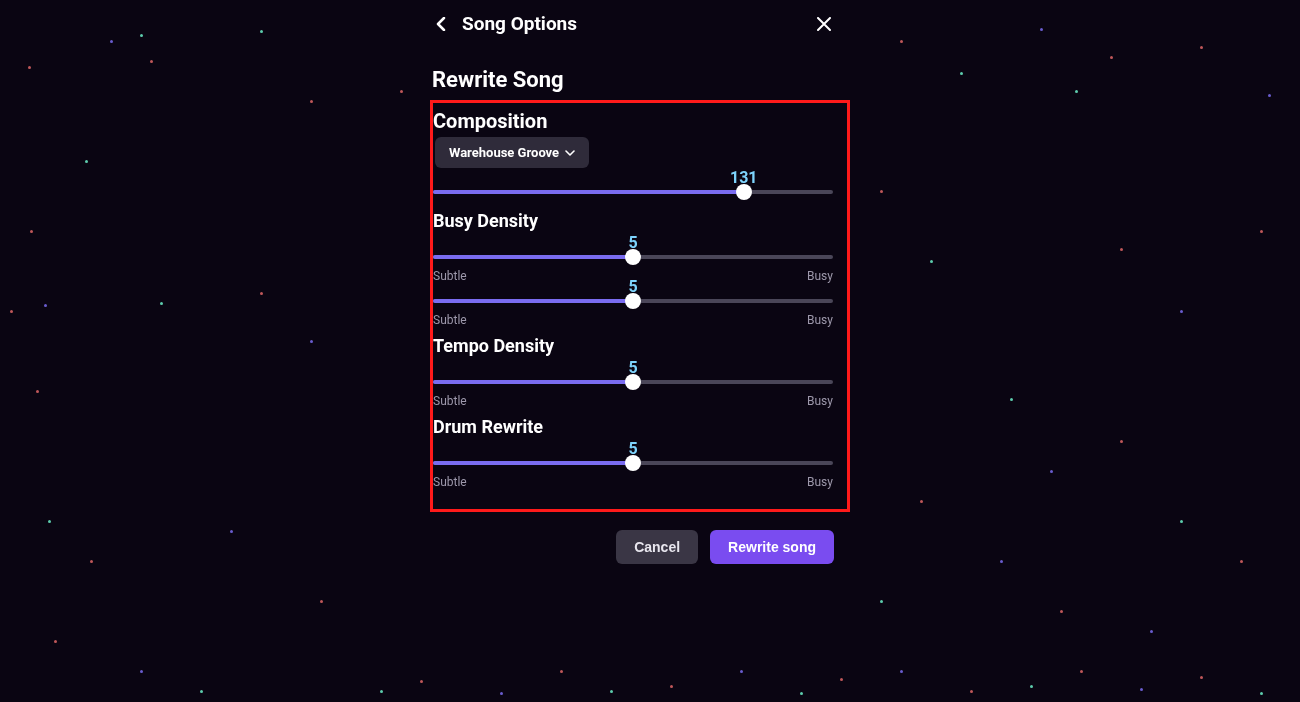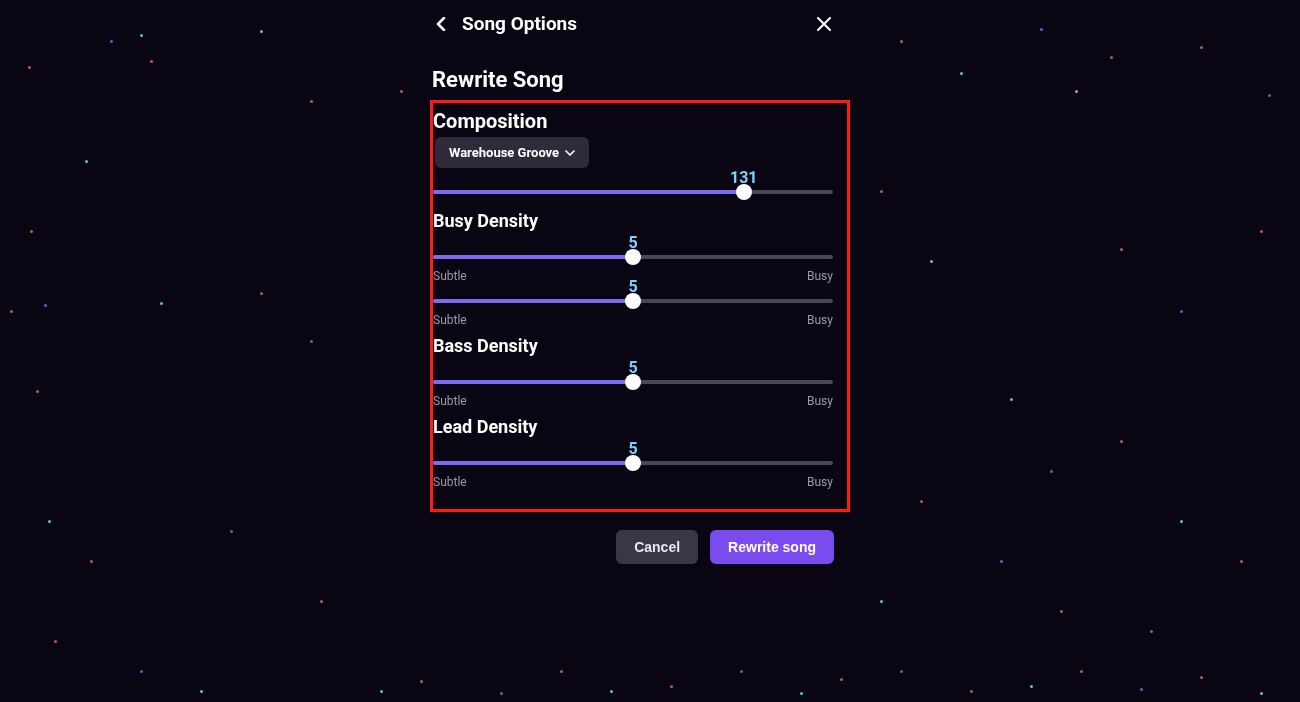--- a/index.html
+++ b/index.html
@@ -291,34 +291,34 @@
             <div class="slider-track"></div>
             <div class="slider-fill" style="width:50%"></div>
             <div class="slider-thumb" style="left:50%"></div>
           </div>
           <div class="slider-minmax">
             <span>Subtle</span>
             <span>Busy</span>
           </div>
         </div>
         <div class="slider-block">
-          <div class="slider-label">Bass Density</div>
+          <div class="slider-label">Tempo Density</div>
           <div class="slider-wrap">
             <div class="slider-value" style="left:50%">5</div>
             <div class="slider-track"></div>
             <div class="slider-fill" style="width:50%"></div>
             <div class="slider-thumb" style="left:50%"></div>
           </div>
           <div class="slider-minmax">
             <span>Subtle</span>
             <span>Busy</span>
           </div>
         </div>
         <div class="slider-block">
-          <div class="slider-label">Lead Density</div>
+          <div class="slider-label">Drum Rewrite</div>
           <div class="slider-wrap">
             <div class="slider-value" style="left:50%">5</div>
             <div class="slider-track"></div>
             <div class="slider-fill" style="width:50%"></div>
             <div class="slider-thumb" style="left:50%"></div>
           </div>
           <div class="slider-minmax">
             <span>Subtle</span>
             <span>Busy</span>
           </div>

